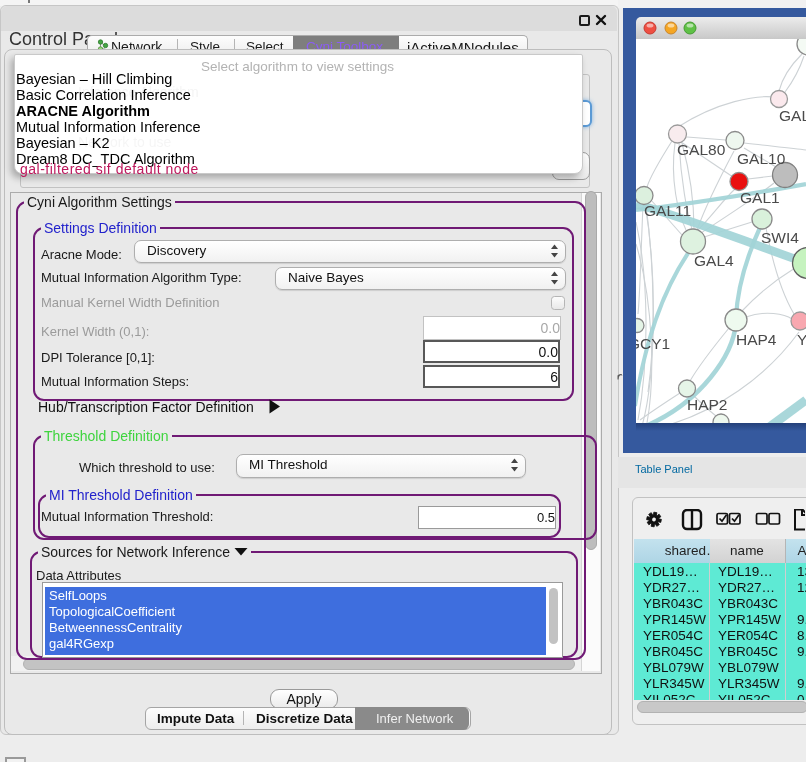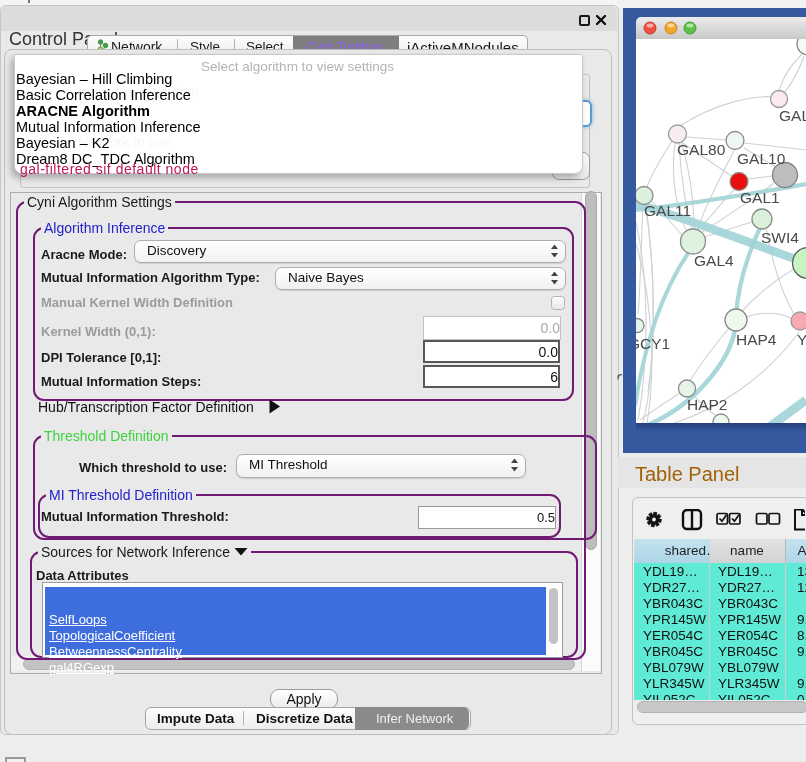--- a/index.html
+++ b/index.html
@@ -1,19 +1,19 @@
 <!DOCTYPE html>
 <html><head>
 <meta charset="utf-8">
 <style>
   html,body{margin:0;padding:0;}
   body{width:806px;height:762px;overflow:hidden;position:relative;
        font-family:"Liberation Sans",sans-serif;background:#ededed;}
   .abs{position:absolute;}
-  .lbl{font-size:13px;font-weight:bold;color:#1a1a1a;white-space:nowrap;}
+  .lbl{font-size:13px;font-weight:normal;color:#1a1a1a;white-space:nowrap;}
   .dis{color:#9b9b9b;}
   .grp{position:absolute;border:2px solid #701a75;border-radius:11px;}
   .gt{position:absolute;top:-9px;left:6px;background:#e9e9e9;padding:0 3px;
       font-size:14px;white-space:nowrap;}
   .combo{position:absolute;background:linear-gradient(#ffffff,#f1f1f1);
          border:1px solid #aeaeae;border-radius:7px;
          box-shadow:0 1px 1px rgba(0,0,0,0.12);}
   .combo .ct{position:absolute;left:12px;top:2px;font-size:13.5px;color:#111;}
   .arrows{position:absolute;right:6px;top:3px;width:9px;}
   .field{position:absolute;background:#fff;text-align:right;
@@ -70,21 +70,21 @@
 <div class="abs" style="left:584.5px;top:191px;width:10px;height:357px;background:#bdbdbd;border:1px solid #a9a9a9;border-radius:6px;"></div>
 
 <div class="abs" style="left:11px;top:656px;width:570px;height:15px;background:#f1f1f1;"></div>
 <div class="abs" style="left:23px;top:658px;width:550px;height:10px;background:#c3c3c3;border:1px solid #b2b2b2;border-radius:6px;"></div>
 
 <div class="grp" style="left:16px;top:201px;width:566px;height:455px;">
   <span class="gt" style="color:#1a1a1a;">Cyni Algorithm Settings</span>
 </div>
 
 <div class="grp" style="left:33px;top:227px;width:537px;height:170px;">
-  <span class="gt" style="color:#2222cc;">Algorithm Inference</span>
+  <span class="gt" style="color:#2222cc;">Settings Definition</span>
 </div>
 
 <div class="lbl abs" style="left:41px;top:247px;">Aracne Mode:</div>
 <div class="combo" style="left:134px;top:239.5px;width:430px;height:21px;">
   <span class="ct">Discovery</span>
   <svg class="arrows" width="9" height="14" viewBox="0 0 9 14">
     <path d="M4.5 0.5 L8 5 L1 5 Z" fill="#444"></path>
       <path d="M4.5 13.5 L8 9 L1 9 Z" fill="#444"></path>
   </svg>
 </div>
@@ -143,21 +143,21 @@
   <span class="gt" style="color:#1a1a1a;font-weight:normal;">Sources for Network Inference
     <svg width="14" height="9" viewBox="0 0 14 9" style="vertical-align:1px;">
         <path d="M0.5 1 L13.5 1 L7 8.5 Z" fill="#111"></path>
       </svg>
   </span>
 </div>
 <div class="lbl abs" style="left:36px;top:568px;">Data Attributes</div>
 
 <div class="abs" style="left:42px;top:582px;width:519px;height:74px;background:#fff;border:1px solid #9a9a9a;"></div>
 <div class="abs" style="left:45px;top:587px;width:501px;height:68px;background:#3e6ede;"></div>
-<div class="abs" style="left:49px;top:612px;font-size:13px;color:#fff;line-height:16.1px;text-decoration:underline;">
+<div class="abs" style="left:49px;top:588px;font-size:13px;color:#fff;line-height:16.1px;">
 SelfLoops<br>TopologicalCoefficient<br>BetweennessCentrality<br>gal4RGexp</div>
 <div class="abs" style="left:549px;top:588px;width:9px;height:56px;background:#c2c2c2;border-radius:5px;"></div>
 
 <div class="abs" style="left:270px;top:689px;width:66px;height:18px;background:linear-gradient(#ffffff,#ebebeb);
      border:1px solid #9a9a9a;border-radius:9px;text-align:center;font-size:14px;color:#111;line-height:18px;">Apply</div>
 
 <div class="abs" style="left:145px;top:707px;width:324px;height:21px;background:linear-gradient(#fdfdfd,#ededed);
      border:1px solid #a5a5a5;border-radius:6px;"></div>
 <div class="abs" style="left:355px;top:707px;width:114px;height:23px;background:#8a8a8a;border-radius:0 6px 6px 0;"></div>
 <div class="abs" style="left:243px;top:711px;width:1px;height:14px;background:#b5b5b5;"></div>
@@ -267,21 +267,21 @@
     <text x="761" y="243">SWI4</text>
     <text x="694" y="266">GAL4</text>
     <text x="628" y="349">GCY1</text>
     <text x="736" y="345">HAP4</text>
     <text x="797" y="345">Y</text>
     <text x="687" y="410">HAP2</text>
   </g>
 </svg>
 
 <div class="abs" style="left:618px;top:457px;width:188px;height:31px;background:#e5e5e5;"></div>
-<div class="abs" style="left:635px;top:463px;font-size:20px;color:#a16207;">Table Panel</div>
+<div class="abs" style="left:635px;top:463px;font-size:11px;color:#0369a1;">Table Panel</div>
 
 <div class="abs" style="left:632px;top:497px;width:180px;height:226px;background:#efefef;
      border:1px solid #c2c2c2;border-radius:6px;"></div>
 
 <svg class="abs" style="left:645px;top:509px;" width="160" height="22" viewBox="0 0 160 22">
 
   <g transform="translate(9,10.5) rotate(11) scale(0.8)">
     <path fill="#111" stroke="#111" stroke-width="1" stroke-linejoin="round" d="M 9.00 -1.92 L 9.00 1.92 L 6.04 1.80 L 5.54 2.99 L 7.72 5.01 L 5.01 7.72 L 2.99 5.54 L 1.80 6.04 L 1.92 9.00 L -1.92 9.00 L -1.80 6.04 L -2.99 5.54 L -5.01 7.72 L -7.72 5.01 L -5.54 2.99 L -6.04 1.80 L -9.00 1.92 L -9.00 -1.92 L -6.04 -1.80 L -5.54 -2.99 L -7.72 -5.01 L -5.01 -7.72 L -2.99 -5.54 L -1.80 -6.04 L -1.92 -9.00 L 1.92 -9.00 L 1.80 -6.04 L 2.99 -5.54 L 5.01 -7.72 L 7.72 -5.01 L 5.54 -2.99 L 6.04 -1.80 Z"></path>
     <circle r="2.4" fill="#efefef" stroke="none"></circle>
   </g>

